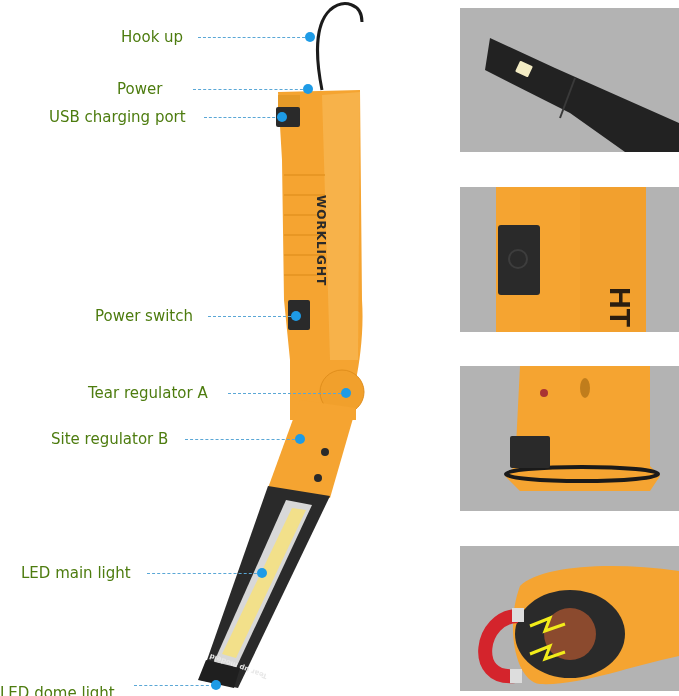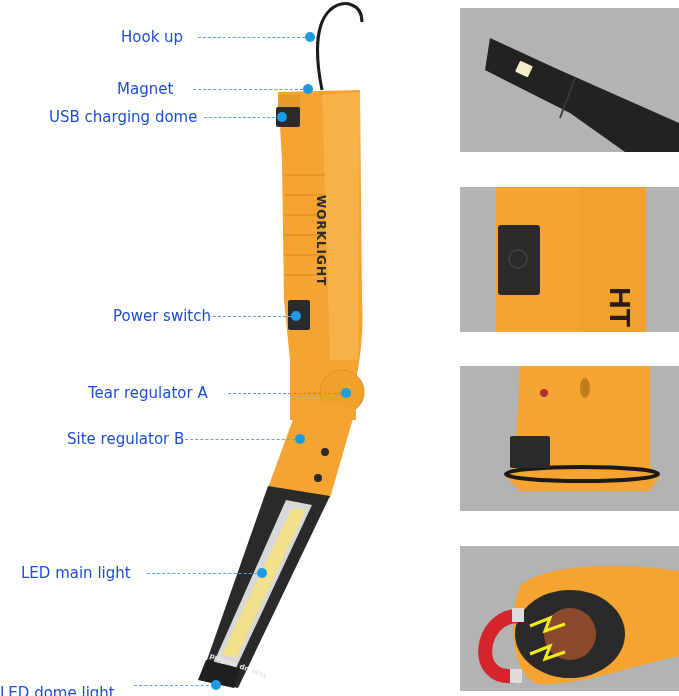--- a/index.html
+++ b/index.html
@@ -1,17 +1,17 @@
 <!DOCTYPE html>
 <html><head>
 <meta charset="utf-8">
 <style>
   html,body{margin:0;padding:0;background:#ffffff;}
   body{width:679px;height:696px;position:relative;overflow:hidden;font-family:"DejaVu Sans","Liberation Sans",sans-serif;}
-  .label{position:absolute;font-size:15px;color:#1d4ed8;white-space:nowrap;line-height:18px;}
+  .label{position:absolute;font-size:15px;color:#4d7c0f;white-space:nowrap;line-height:18px;}
   .leader{position:absolute;height:0;border-top:1px dashed #5aa7d6;}
   .dot{position:absolute;width:10px;height:10px;border-radius:50%;background:#1e9be6;}
   .panel{position:absolute;left:460px;width:219px;background:#b3b3b3;overflow:hidden;}
   svg{display:block;}
 </style>
 </head>
 <body>
 
 <div style="position:absolute;left:190px;top:0;width:180px;height:696px;">
   <svg width="180" height="696" viewBox="190 0 180 696">
@@ -49,41 +49,41 @@
   <div style="position:absolute;left:138px;top:195px;transform:rotate(90deg);transform-origin:left top;font-size:12px;font-weight:bold;color:#2a2a2a;letter-spacing:1px;">WORKLIGHT</div>
   <div style="position:absolute;left:18px;top:662px;transform:rotate(-160deg);font-size:7px;font-weight:bold;color:#e8e8e8;">Tear up modeld</div>
 </div>
 
 <div>
   <div class="label" style="left:121px;top:28px;">Hook up</div>
   <div class="leader" style="left:198px;top:37px;width:112px;"></div>
   <div class="dot" style="left:305px;top:32px;"></div>
 </div>
 <div>
-  <div class="label" style="left:117px;top:80px;">Magnet</div>
+  <div class="label" style="left:117px;top:80px;">Power</div>
   <div class="leader" style="left:193px;top:89px;width:115px;"></div>
   <div class="dot" style="left:303px;top:84px;"></div>
 </div>
 <div>
-  <div class="label" style="left:49px;top:108px;">USB charging dome</div>
+  <div class="label" style="left:49px;top:108px;">USB charging port</div>
   <div class="leader" style="left:204px;top:117px;width:76px;"></div>
   <div class="dot" style="left:277px;top:112px;"></div>
 </div>
 <div>
-  <div class="label" style="left:113px;top:307px;text-align:center;">Power switch</div>
+  <div class="label" style="left:95px;top:307px;text-align:center;">Power switch</div>
   <div class="leader" style="left:208px;top:316px;width:88px;"></div>
   <div class="dot" style="left:291px;top:311px;"></div>
 </div>
 <div>
   <div class="label" style="left:88px;top:384px;">Tear regulator A</div>
   <div class="leader" style="left:228px;top:393px;width:118px;"></div>
   <div class="dot" style="left:341px;top:388px;"></div>
 </div>
 <div>
-  <div class="label" style="left:67px;top:430px;">Site regulator B</div>
+  <div class="label" style="left:51px;top:430px;">Site regulator B</div>
   <div class="leader" style="left:185px;top:439px;width:115px;"></div>
   <div class="dot" style="left:295px;top:434px;"></div>
 </div>
 <div>
   <div class="label" style="left:21px;top:564px;text-align:right;">LED main light</div>
   <div class="leader" style="left:147px;top:573px;width:115px;"></div>
   <div class="dot" style="left:257px;top:568px;"></div>
 </div>
 <div>
   <div class="label" style="left:0px;top:676px;margin-top:8px;">LED dome light</div>

